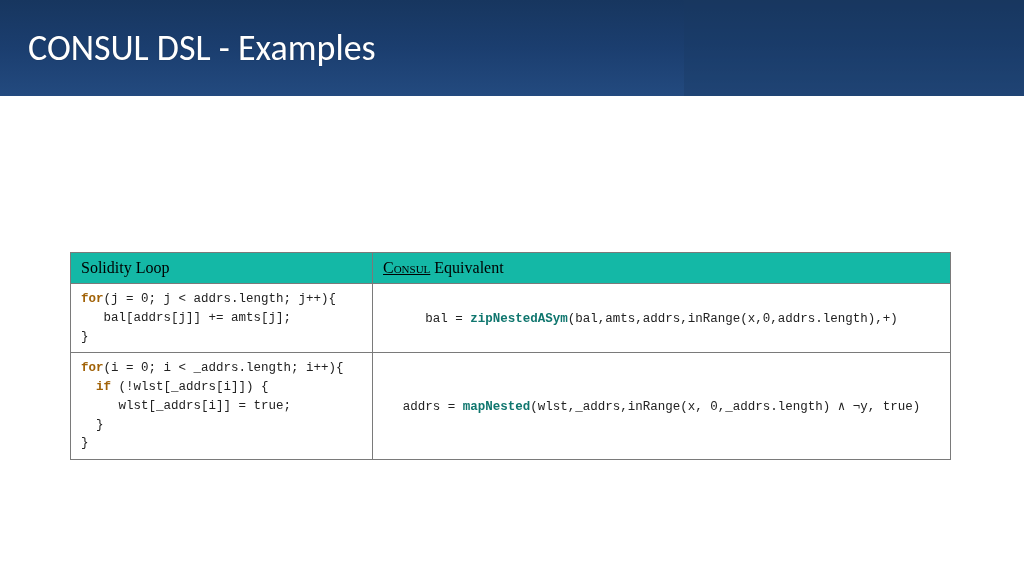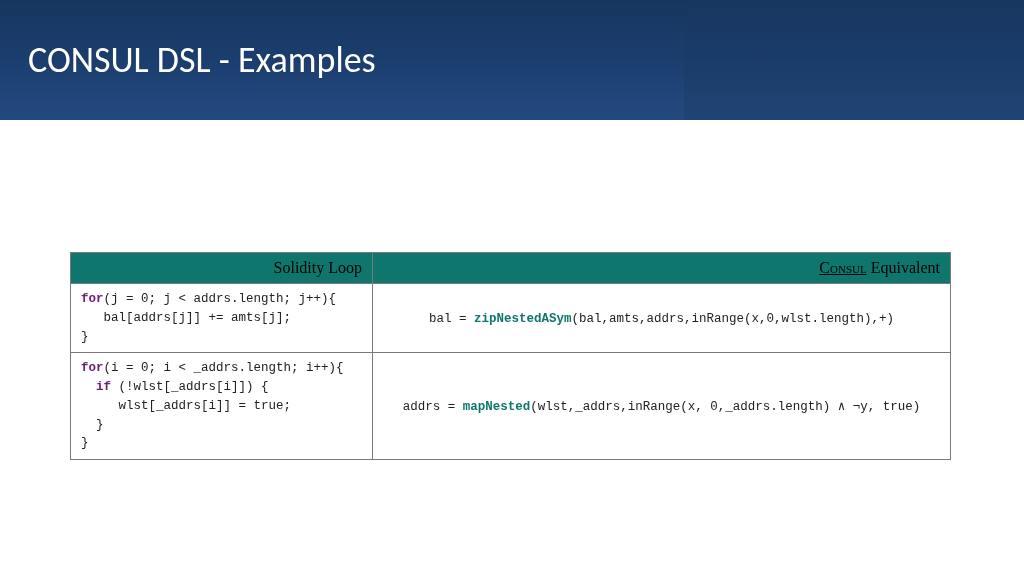--- a/index.html
+++ b/index.html
@@ -11,21 +11,21 @@
     background: #fff;
     overflow: hidden;
   }
   .slide {
     width: 1024px;
     height: 576px;
     position: relative;
     background: #fff;
   }
   .title-band {
-    height: 120px;
+    height: 96px;
     width: 100%;
     background: linear-gradient(to bottom, #17365f 0%, #1b3e6f 50%, #234a7f 100%);
     display: flex;
     align-items: center;
     position: relative;
   }
   .title-band::after {
     content: "";
     position: absolute;
     top: 0; right: 0;
@@ -58,32 +58,32 @@
   table.cmp col.right { width: 578px; }
   table.cmp th, table.cmp td {
     border: 1px solid #7a7a7a;
     padding: 6px 10px;
     vertical-align: middle;
   }
   table.cmp th {
     font-family: Georgia, "Times New Roman", serif;
     font-weight: 400;
     font-size: 16px;
-    text-align: right;
-    background: #0f766e;
+    text-align: left;
+    background: #14b8a6;
   }
   .sc { font-variant: small-caps; text-decoration: underline; }
   .mono {
     font-family: "Courier New", Courier, monospace;
     font-size: 12.5px;
     line-height: 1.5;
     white-space: pre;
     color: #222;
   }
-  .kw { color: #701a75; font-weight: bold; }
+  .kw { color: #a16207; font-weight: bold; }
   .fn { color: #0f766e; font-weight: bold; }
   td.rightcell .mono { display:inline-block; }
   td.rightcell { text-align: center; }
   td.rightcell .mono { text-align: left; }
 </style>
 </head>
 <body>
 
 <div class="slide">
   <div class="title-band">
@@ -103,21 +103,21 @@
         </tr>
       </thead>
       <tbody>
         <tr>
           <td>
 <div class="mono"><span class="kw">for</span><span>(j = 0; j &lt; addrs.length; j++){</span>
 <span>   bal[addrs[j]] += amts[j];</span>
 <span>}</span></div>
           </td>
           <td class="rightcell">
-<div class="mono"><span>bal = </span><span class="fn">zipNestedASym</span><span>(bal,amts,addrs,inRange(x,0,wlst.length),+)</span></div>
+<div class="mono"><span>bal = </span><span class="fn">zipNestedASym</span><span>(bal,amts,addrs,inRange(x,0,addrs.length),+)</span></div>
           </td>
         </tr>
         <tr>
           <td>
 <div class="mono"><span class="kw">for</span><span>(i = 0; i &lt; _addrs.length; i++){</span>
   <span class="kw">if</span><span> (!wlst[_addrs[i]]) {</span>
 <span>     wlst[_addrs[i]] = true;</span>
 <span>  }</span>
 <span>}</span></div>
           </td>

